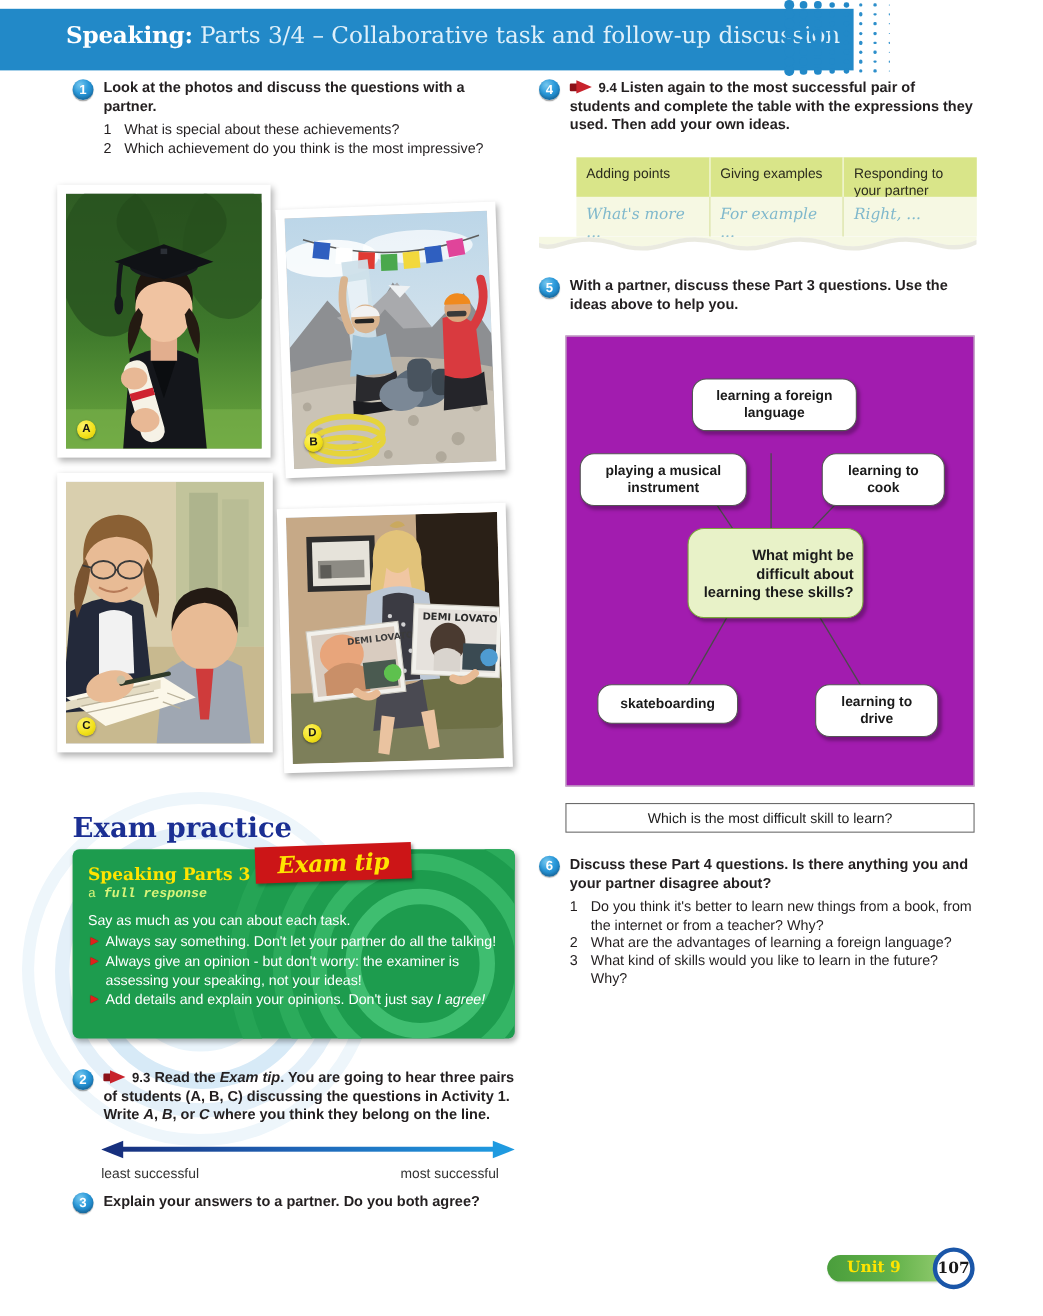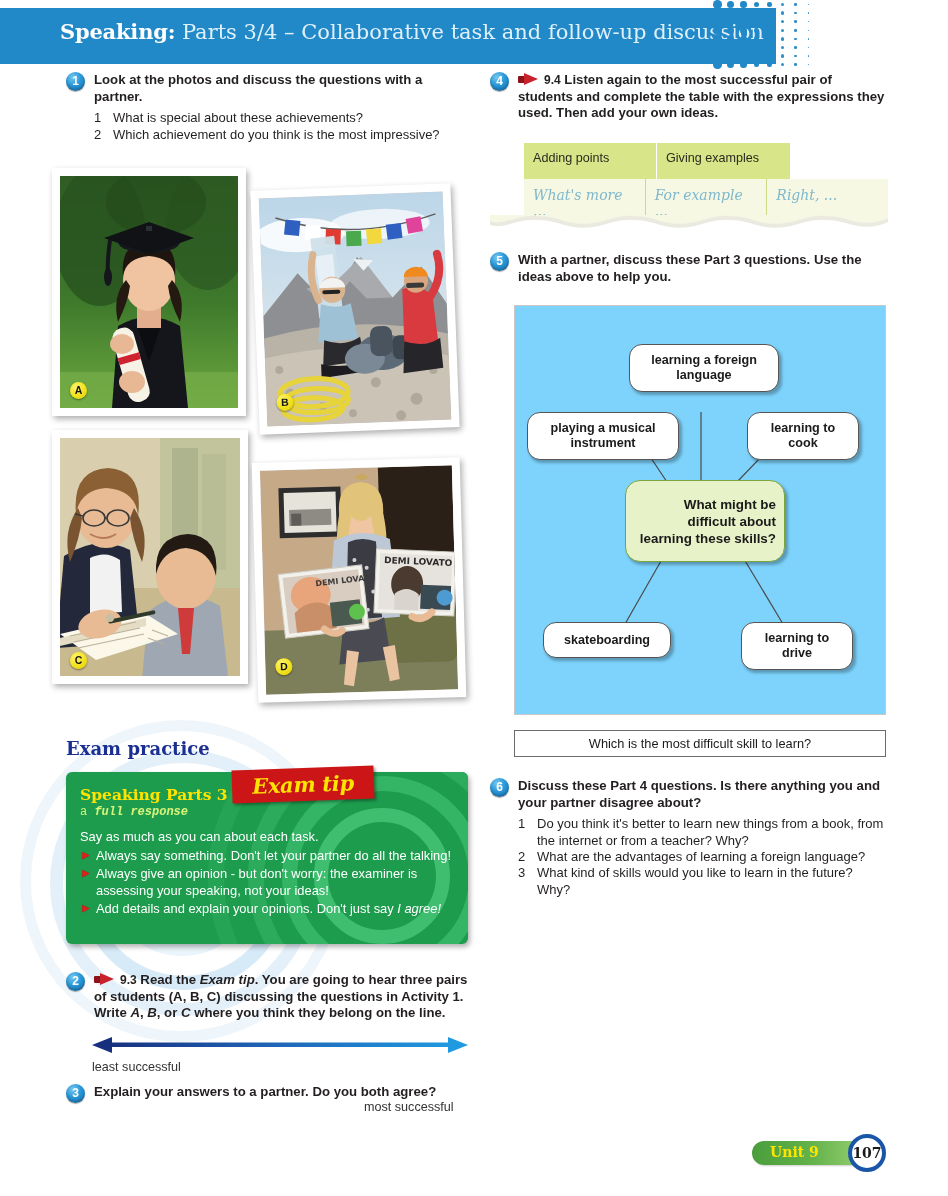--- a/index.html
+++ b/index.html
@@ -77,21 +77,21 @@
   .tbl .c3{width:132px;}
   .torn{
     position:absolute;left:490px;top:215px;width:398px;height:14px;
     overflow:hidden;
   }
   .torn svg{display:block;}
 
   
   .mmap{
     position:absolute;left:514px;top:305px;width:372px;height:410px;
-    border:1px solid #c9c9c9;background:#7dd3fc;box-sizing:border-box;
+    border:1px solid #c9c9c9;background:#a21caf;box-sizing:border-box;
   }
   .mmap svg{position:absolute;left:0;top:0;}
   .node{
     position:absolute;box-sizing:border-box;
     border:1.2px solid #555;border-radius:13px;background:#fff;
     box-shadow:2.5px 3px 3px rgba(0,0,0,.28);
     font-size:12.6px;font-weight:bold;line-height:15px;text-align:center;color:#1a1a1a;
     display:flex;align-items:center;justify-content:center;padding:0 8px;
   }
   .node.center{
@@ -111,21 +111,21 @@
   .tag{
     position:absolute;width:17px;height:17px;border-radius:50%;
     background:radial-gradient(circle at 35% 30%, #fdf36a 0%, #f3e21d 55%, #d9c500 100%);
     color:#141414;font-size:10.5px;font-weight:bold;line-height:17px;text-align:center;
     box-shadow:0 1px 2px rgba(0,0,0,.45);z-index:4;
   }
 
   
   .ep-title{
     position:absolute;left:66px;top:738px;
-    font-family:"DejaVu Serif", serif;font-weight:bold;font-size:18px;color:#1b2f93;
+    font-family:"DejaVu Serif", serif;font-weight:bold;font-size:25px;color:#1b2f93;
   }
   .tipbox{
     position:absolute;left:66px;top:772px;width:402px;height:172px;
     border-radius:6px;overflow:hidden;
     background:#1d9c4e;
     box-shadow:2px 3px 5px rgba(0,0,0,.3);
   }
   .tipbox .grings{position:absolute;right:-60px;top:-70px;width:320px;height:320px;}
   .tipbox .grings span{position:absolute;border-radius:50%;border-style:solid;display:block;}
   .tip-badge{
@@ -517,20 +517,21 @@
     <div class="body">
       <span class="spk"><i class="box"></i><i class="cone"></i></span><span class="trk">9.4</span>
       <span>Listen again to the most successful pair of students and complete the table with the expressions they used. Then add your own ideas.</span>
     </div>
   </div>
 
   <div class="tbl">
     <div class="r hd">
       <div class="c c1">Adding points</div>
       <div class="c c2">Giving examples</div>
+      <div class="c c3">Responding to your partner</div>
     </div>
     <div class="r bd">
       <div class="c c1">What's more ...</div>
       <div class="c c2">For example ...</div>
       <div class="c c3">Right, ...</div>
     </div>
   </div>
   <div class="torn">
     <svg width="398" height="14" viewBox="0 0 398 14">
       <path d="M0 0 H398 V3 Q380 12 356 4 Q332 -3 308 5 Q284 13 260 4 Q236 -3 212 5 Q188 13 164 4 Q140 -3 116 5 Q92 13 68 4 Q44 -3 20 5 Q8 9 0 6 Z" fill="#f6f8e3"></path>
@@ -628,21 +629,21 @@
           <stop offset="0.45" stop-color="#1f62b4"></stop>
           <stop offset="1" stop-color="#1f9ae0"></stop>
         </linearGradient>
       </defs>
       <rect x="14" y="7.5" width="348" height="4.5" fill="url(#argrad)"></rect>
       <polygon points="0,10 20,2 20,18" fill="#17307e"></polygon>
       <polygon points="376,10 356,2 356,18" fill="#1f9ae0"></polygon>
     </svg>
   </div>
   <div class="scale-lbl" style="left:92px;">least successful</div>
-  <div class="scale-lbl" style="left:364px;margin-top:40px;">most successful</div>
+  <div class="scale-lbl" style="left:364px;">most successful</div>
 
   <div class="act" style="left:66px;top:1084px;width:410px;">
     <div class="num">3</div>
     <div class="body">Explain your answers to a partner. Do you both agree?</div>
   </div>
 
   <div class="foot">
     <div class="u">Unit 9</div>
   </div>
   <div class="ring">

